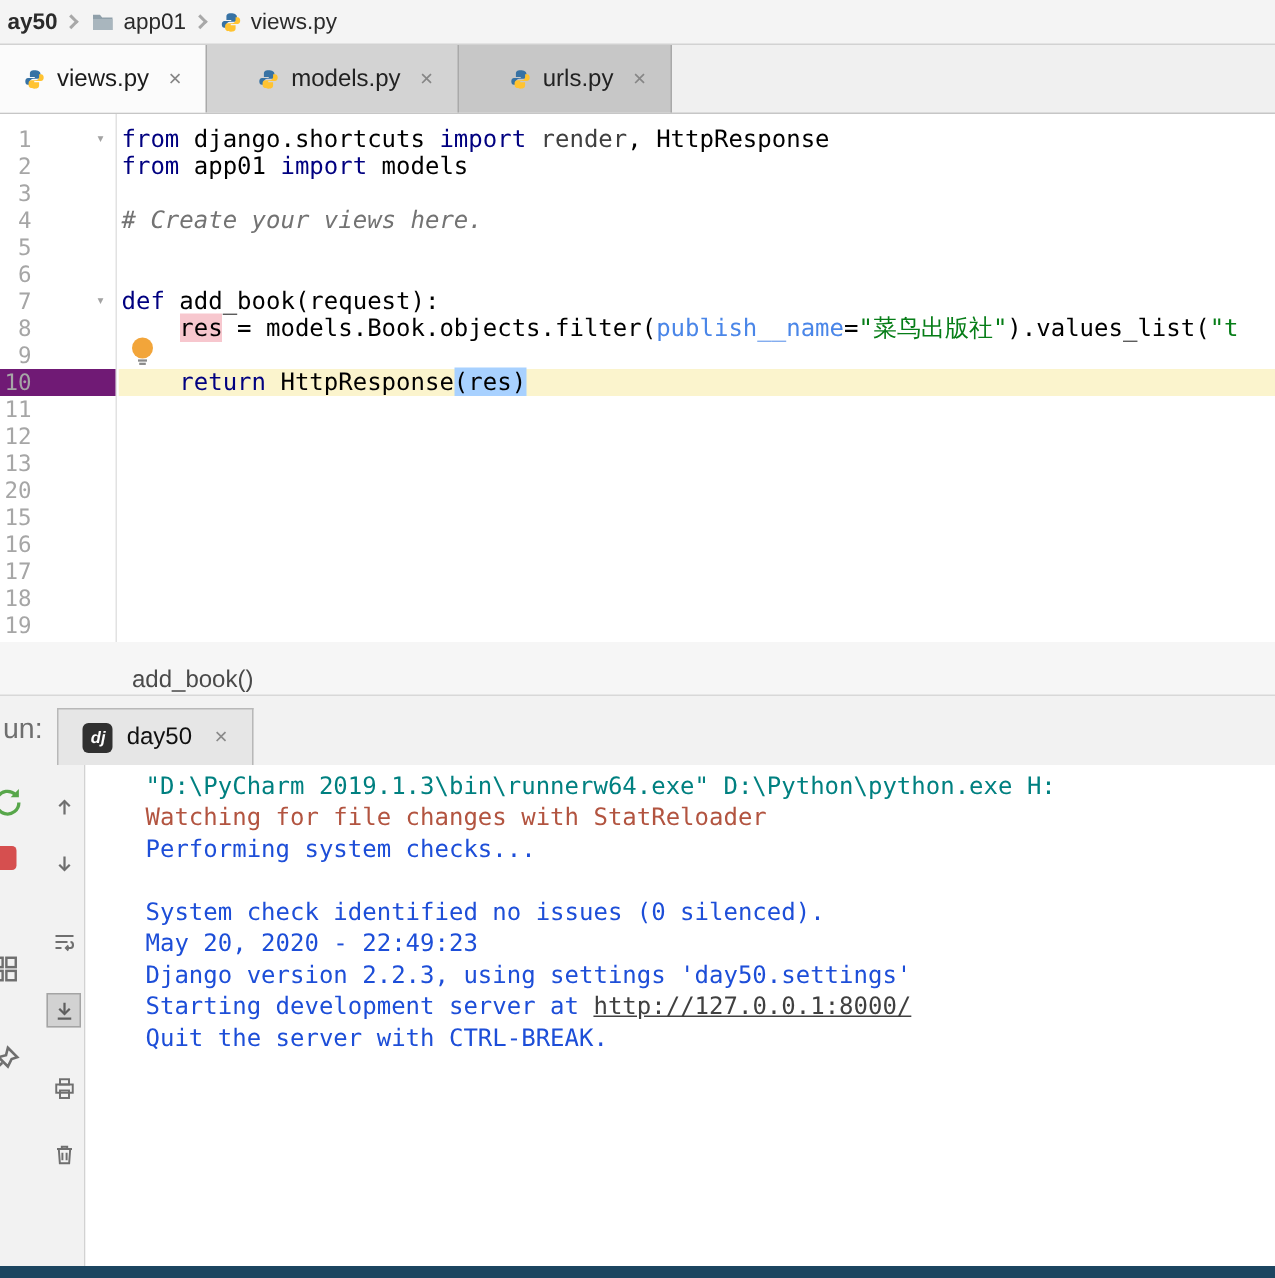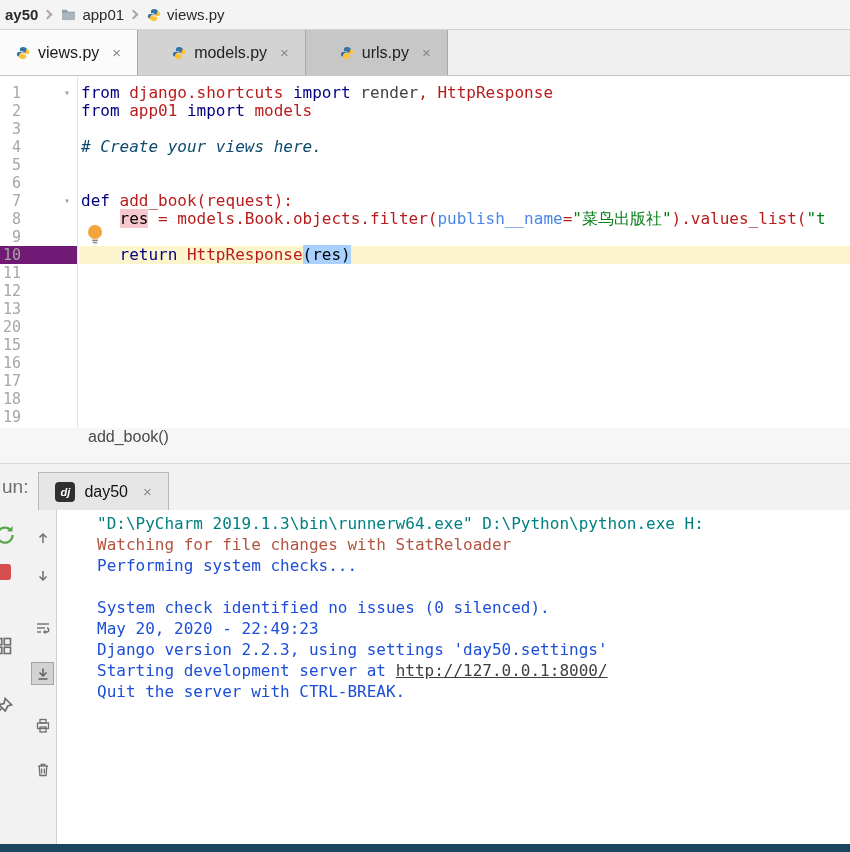--- a/index.html
+++ b/index.html
@@ -29,32 +29,32 @@
   .editor{position:absolute;top:76px;left:0;right:0;height:352px;background:#fff;
           font-family:"DejaVu Sans Mono",monospace;font-size:16px;line-height:18px}
   .gutter{position:absolute;top:0;left:0;width:78px;height:100%;border-right:1px solid #e2e2e2;padding-top:8px}
   .gut-row{height:18px;text-align:right;padding-right:56px;color:#a6a6a6;font-size:15px}
   .gut-row.cur{background:#701a75}
   .fold{position:absolute;left:64px;color:#a3a3a3;font-size:10px;line-height:10px}
   .codearea{position:absolute;top:0;left:79px;right:0;height:100%;padding-top:8px;white-space:pre;overflow:hidden}
   .code-row{height:18px;padding-left:2px}
   .code-row.cur{background:#fbf4cd}
   .kw{color:#000080;font-weight:normal}
-  .txt{color:#b91c1c}
-  .com{color:#0c4a6e;font-style:italic}
+  .txt{color:#000000}
+  .com{color:#737373;font-style:italic}
   .str{color:#067d17}
   .arg{color:#4a86e8}
   .unused{color:#404040}
   .wr{background:#f7c7ce;color:#000}
   .sel{background:#a8d1ff;color:#000}
   .bulb{position:absolute;left:86px;top:148px;width:18px;height:20px}
 
   
   .bc-bottom{position:absolute;top:428px;left:0;right:0;height:36px;background:#f6f6f6;
-             border-bottom:1px solid #d8d8d8;display:flex;align-items:flex-start;padding-left:88px;
+             border-bottom:1px solid #d8d8d8;display:flex;align-items:flex-end;padding-left:88px;
              font-size:16px;color:#4a4a4a}
 
   
   .runbar{position:absolute;top:464px;left:0;right:0;height:46px;background:#f2f2f2;display:flex;align-items:flex-end}
   .run-label{font-size:19px;color:#6f6f6f;margin:0 0 12px 2px}
   .run-tab{display:flex;align-items:center;gap:9px;margin-left:10px;height:38px;padding:0 16px;
            background:#e6e6e6;border:1px solid #b8b8b8;border-bottom:none;font-size:16px;color:#111}
   .dj-badge{width:20px;height:20px;border-radius:4px;background:#303030;color:#fff;font-size:11px;
             font-weight:bold;font-style:italic;display:flex;align-items:center;justify-content:center}
   .run-tab .close{color:#8a8a8a;font-size:15px;margin-left:6px}

